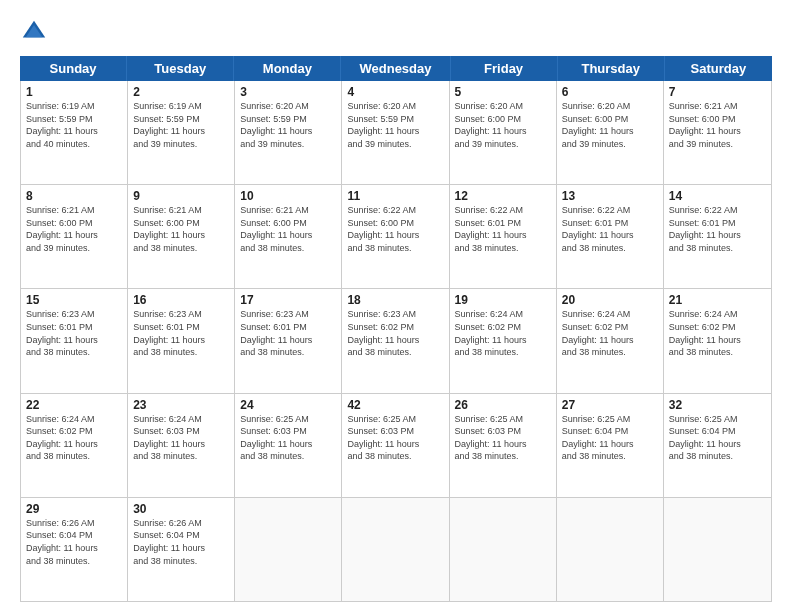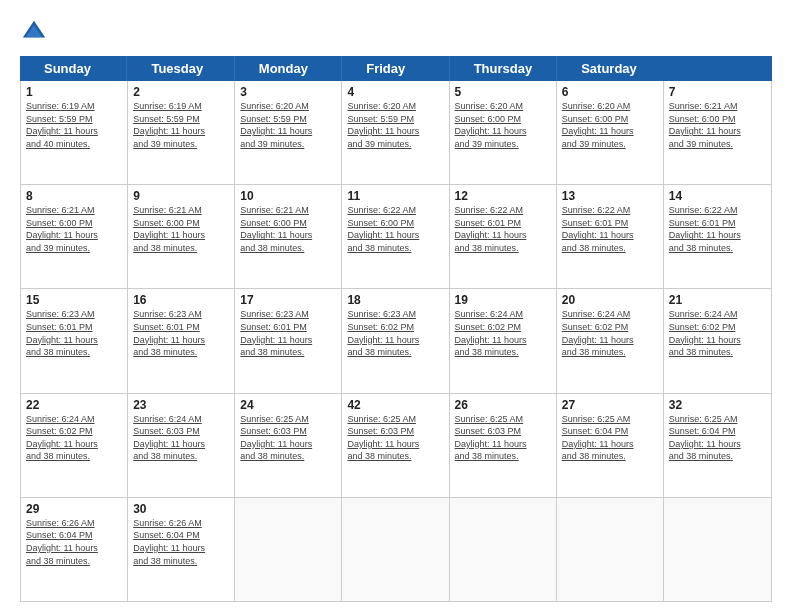--- a/index.html
+++ b/index.html
@@ -67,22 +67,22 @@
     }
     .cal-header {
       display: grid;
       grid-template-columns: repeat(7, 1fr);
       background: #1a5fa8;
     }
     .cal-header-cell {
       color: white;
       font-weight: bold;
       font-size: 13px;
-      padding: 5px 24px;
-      text-align: left;
+      padding: 5px 18px;
+      text-align: center;
       border-right: 1px solid #2a6fb8;
     }
     .cal-header-cell:last-child { border-right: none; }
     .cal-body {
       flex: 1;
       display: flex;
       flex-direction: column;
       border-left: 1px solid #ccc;
       border-right: 1px solid #ccc;
       border-bottom: 1px solid #ccc;
@@ -108,21 +108,20 @@
       font-size: 12px;
       font-weight: bold;
       color: #222;
       display: block;
       margin-bottom: 1px;
     }
     .day-info {
       font-size: 9px;
       color: #444;
       line-height: 1.4;
-      text-decoration: underline;
     }
   </style>
 </head>
 <body>
 
 <div class="page">
   <div class="header">
     <div class="logo">
       <svg class="logo-icon" viewBox="0 0 40 40">
         <polygon points="20,4 36,28 4,28" fill="#1a5fa8"></polygon>
@@ -137,20 +136,21 @@
       <div class="calendar-title"></div>
       <div class="calendar-subtitle"></div>
     </div>
   </div>
 
   <div class="calendar">
     <div class="cal-header">
     <div class="cal-header-cell">Sunday</div>
         <div class="cal-header-cell">Tuesday</div>
         <div class="cal-header-cell">Monday</div>
+        <div class="cal-header-cell">Wednesday</div>
         <div class="cal-header-cell">Friday</div>
         <div class="cal-header-cell">Thursday</div>
         <div class="cal-header-cell">Saturday</div>
       </div>
     <div class="cal-body">
     <div class="cal-row">
           <div class="cal-cell">
             <span class="day-num">1</span>
 <div class="day-info">
   <span>Sunrise: 6:19 AM</span><br>

